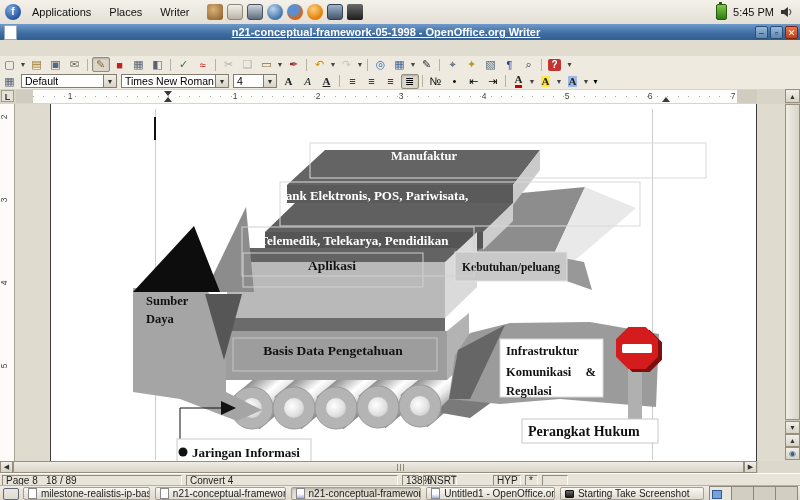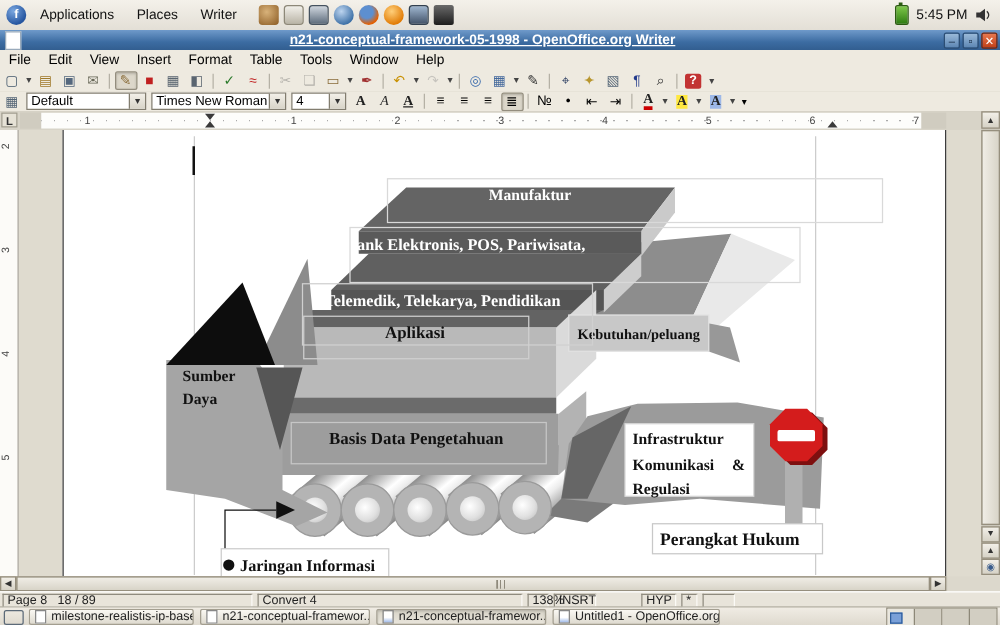--- a/index.html
+++ b/index.html
@@ -145,31 +145,20 @@
   </div>
 
   <div id="titlebar" class="abs">
     <div id="title-icon"></div>
     <div id="title-text">n21-conceptual-framework-05-1998 - OpenOffice.org Writer</div>
     <div class="wbtn">–</div>
     <div class="wbtn">▫</div>
     <div class="wbtn" id="btn-close">✕</div>
   </div>
 
-  <div id="menubar" class="abs">
-      <div class="mitem">File</div>
-      <div class="mitem">Edit</div>
-      <div class="mitem">View</div>
-      <div class="mitem">Insert</div>
-      <div class="mitem">Format</div>
-      <div class="mitem">Table</div>
-      <div class="mitem">Tools</div>
-      <div class="mitem">Window</div>
-      <div class="mitem">Help</div>
-    </div>
 
   <div id="toolbar-std" class="toolbar abs">
       <div class="tbtn">
         <span style="color: rgb(68, 88, 108);">▢</span>
       </div>
       <span class="dd">▼</span>
       <div class="tbtn">
         <span style="color: rgb(160, 122, 42);">▤</span>
       </div>
       <div class="tbtn">
@@ -488,21 +477,21 @@
   <div id="hscroll" class="abs">
     <div class="sb-btn abs" style="left:0;top:0;width:13px;height:12px;font-size:7px;">◀</div>
     <div id="hthumb" class="abs">
         <div id="hgrip"></div>
       </div>
     <div class="sb-btn abs" style="left:744px;top:0;width:13px;height:12px;font-size:7px;">▶</div>
   </div>
   <div id="sb-corner" class="abs"></div>
 
   <div id="statusbar" class="abs">
-    <span class="scell" style="width:200px;margin-left:2px;">Page 8   18 / 89</span>
+    <span class="scell" style="width:180px;margin-left:2px;">Page 8   18 / 89</span>
     <span class="scell" style="width:212px;">Convert 4</span>
     <span class="scell" style="width:17px;">138%</span>
     <span class="scell" style="width:34px;">INSRT</span>
     <span class="scell" style="width:28px;margin-top:28px;">STD</span>
     <span class="scell" style="width:28px;">HYP</span>
     <span class="scell" style="width:13px;">*</span>
     <span class="scell" style="width:26px;"></span>
   </div>
 
   <div id="taskbar" class="abs">
@@ -517,20 +506,24 @@
           <span>n21-conceptual-framewor...</span>
         </div>
         <div class="task-btn active" style="width: 136px;">
           <span class="ticon writer"></span>
           <span>n21-conceptual-framewor...</span>
         </div>
         <div class="task-btn" style="width: 134px;">
           <span class="ticon writer"></span>
           <span>Untitled1 - OpenOffice.org ...</span>
         </div>
+        <div class="task-btn" style="width: 150px;">
+          <span class="ticon camera"></span>
+          <span>Starting Take Screenshot</span>
+        </div>
       </div>
     <div id="workspaces">
         <div class="ws current">
           <div class="mini"></div>
         </div>
         <div class="ws"></div>
         <div class="ws"></div>
         <div class="ws"></div>
       </div>
   </div>

